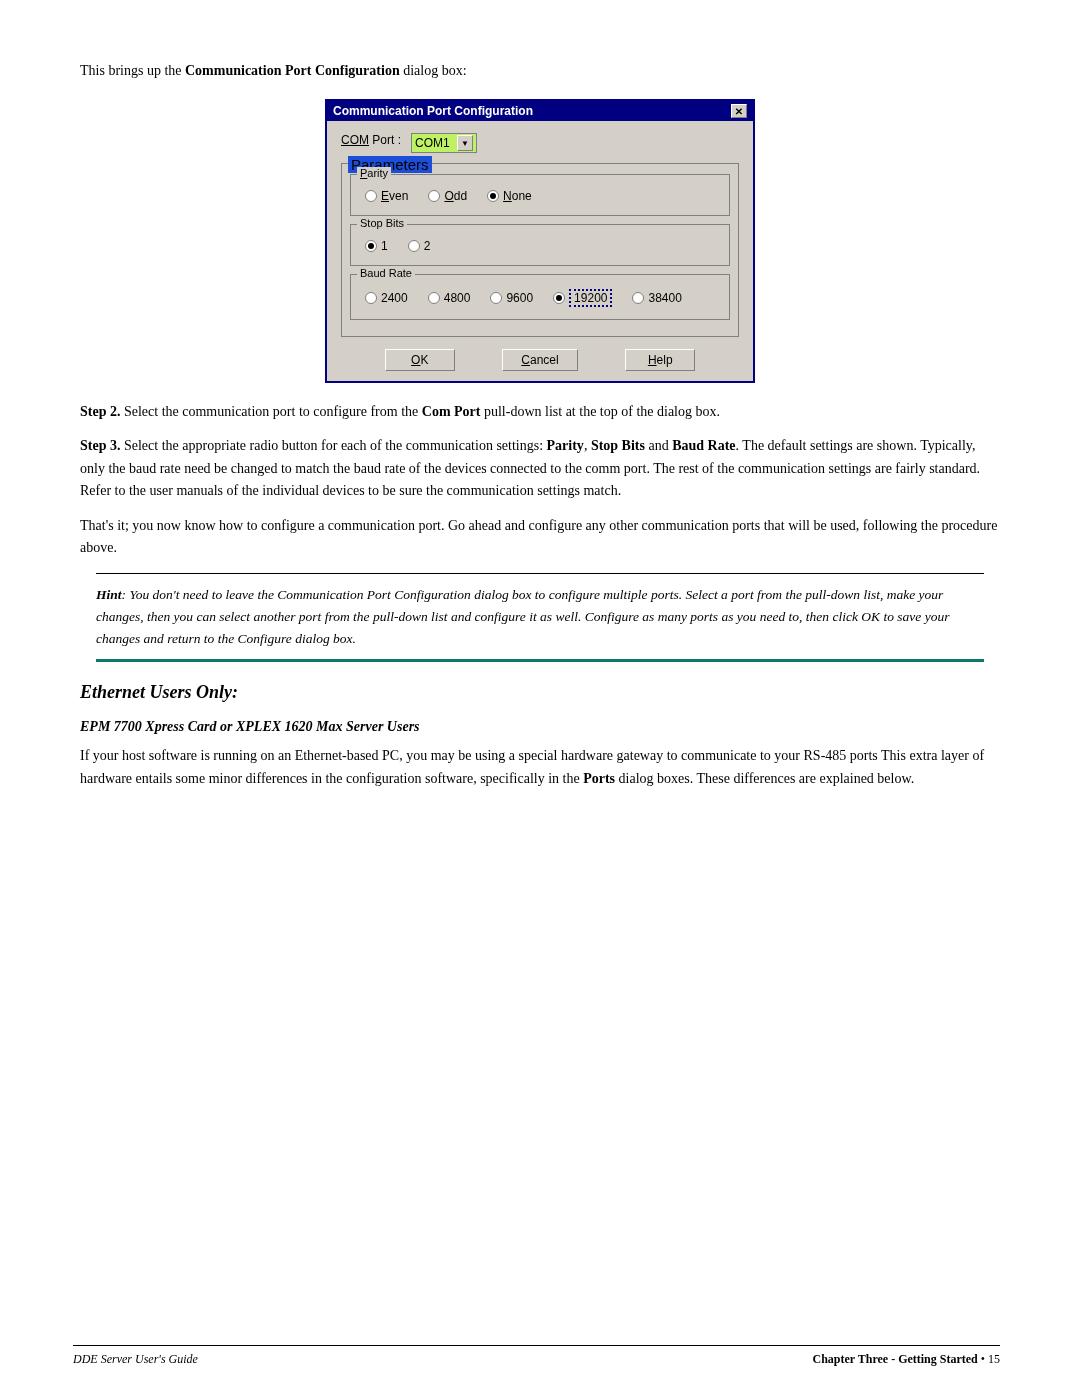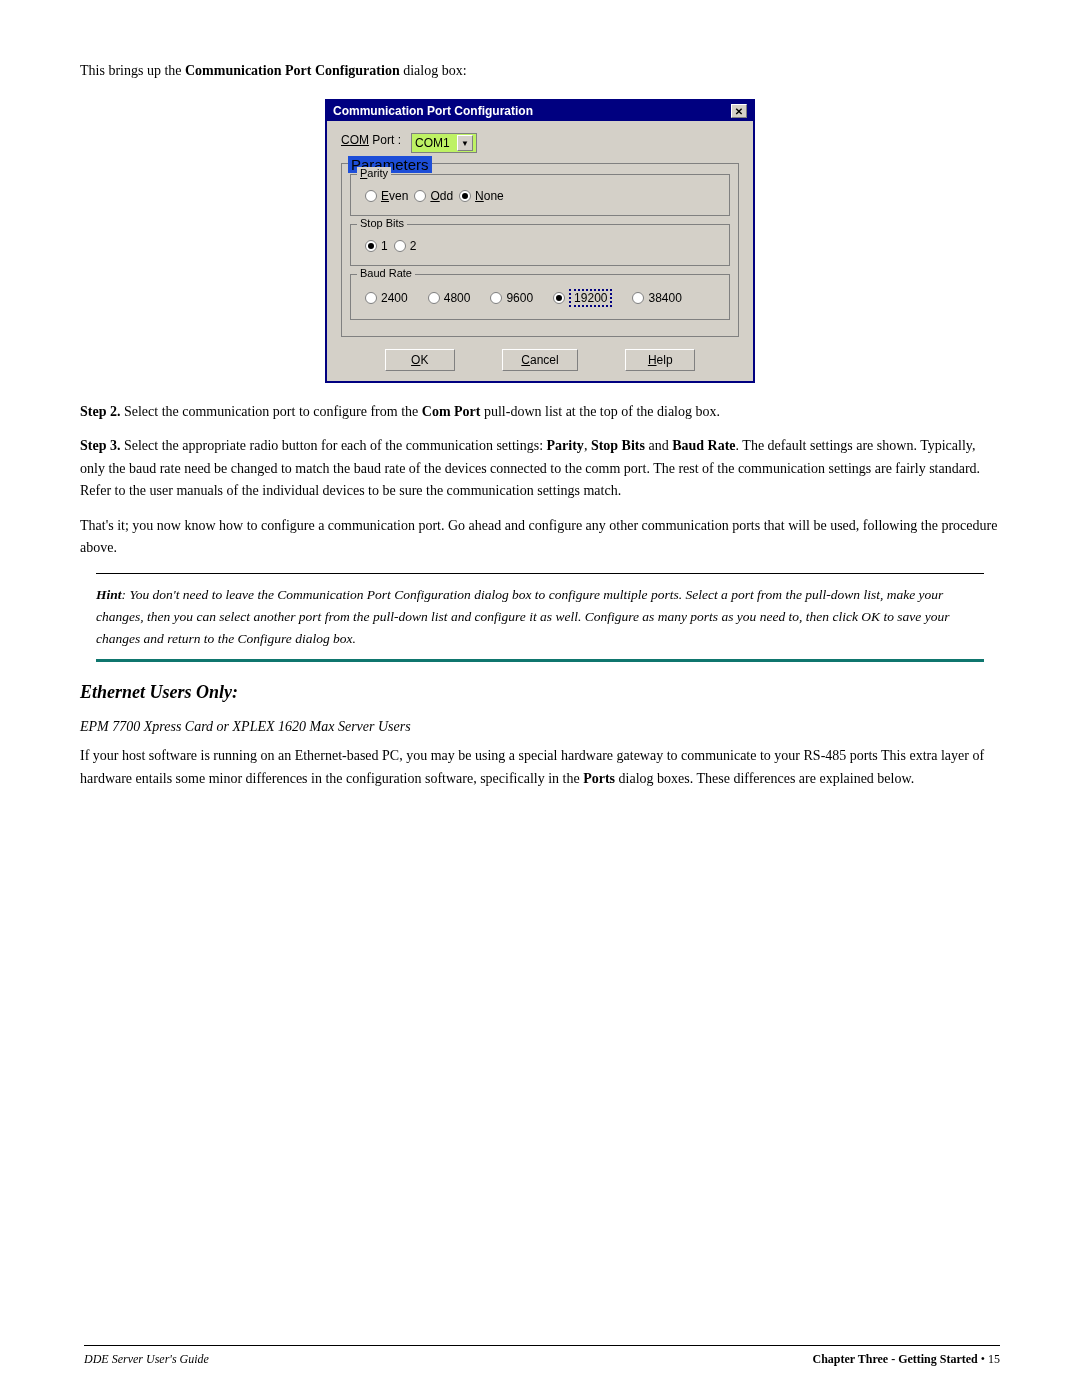--- a/index.html
+++ b/index.html
@@ -132,21 +132,21 @@
       text-decoration: underline;
     }
 
     .group-content {
       margin-top: 10px;
     }
 
     .radio-row {
       display: flex;
       align-items: center;
-      gap: 6px;
+      gap: 20px;
       padding: 4px 6px;
     }
 
     .radio-item {
       display: flex;
       align-items: center;
       gap: 4px;
       font-size: 12px;
       cursor: pointer;
     }
@@ -255,40 +255,40 @@
     
     .section-heading {
       font-size: 18px;
       font-style: italic;
       font-weight: bold;
       margin: 20px 0 16px 0;
     }
 
     .subsection-heading {
       font-style: italic;
-      font-weight: normal;
+      font-weight: bold;
       margin-bottom: 10px;
       font-size: 14px;
     }
 
     .body-text {
       line-height: 1.6;
       margin-bottom: 10px;
       font-size: 14px;
     }
 
     .body-text b {
       font-weight: bold;
     }
 
     
     .page-footer {
       position: absolute;
       bottom: 30px;
-      left: 84px;
+      left: 73px;
       right: 80px;
       border-top: 1px solid #000000;
       padding-top: 6px;
       display: flex;
       justify-content: space-between;
       font-size: 12px;
     }
 
     .footer-left {
       font-style: italic;

